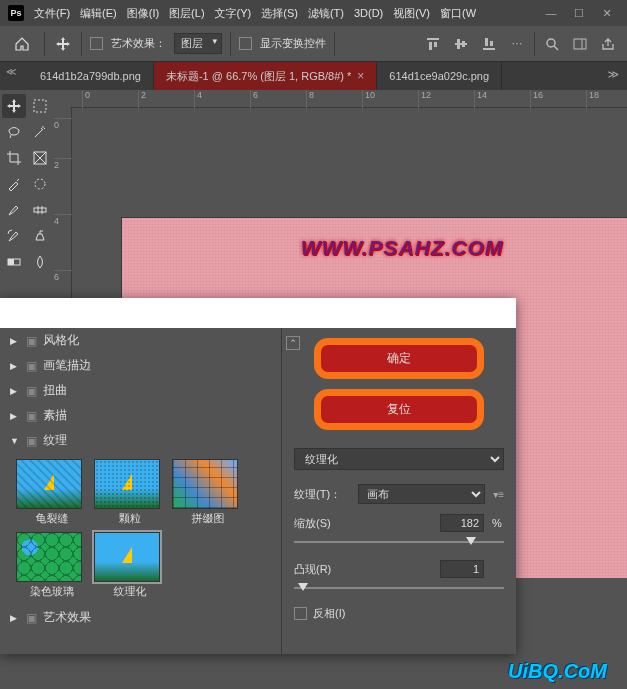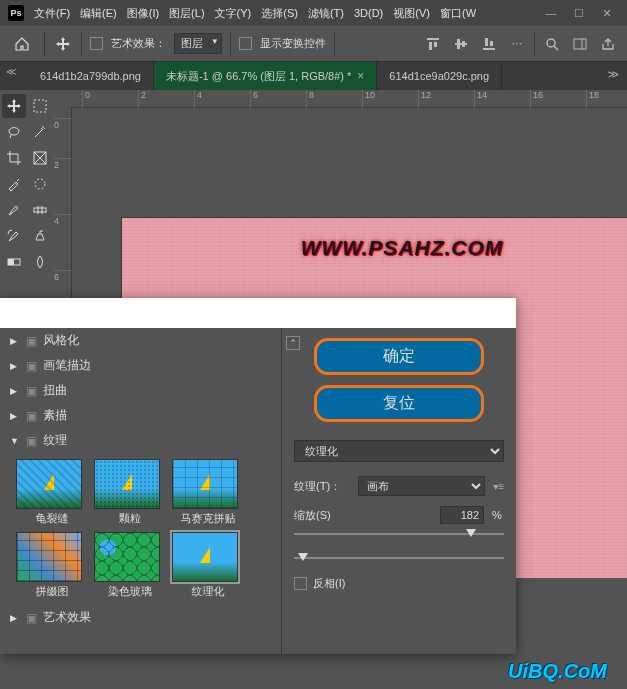--- a/index.html
+++ b/index.html
@@ -14,35 +14,35 @@
 .option-bar .divider { width: 1px; height: 24px; background: #383838; }
 .option-bar .move-cursor { width: 20px; height: 20px; display: flex; align-items: center; justify-content: center; }
 .option-bar .chk { width: 13px; height: 13px; border: 1px solid #888; }
 .option-bar .dropdown { background: #404040; border: 1px solid #333; padding: 2px 18px 2px 6px; position: relative; }
 .option-bar .dropdown::after { content: "▾"; position: absolute; right: 4px; font-size: 9px; }
 .option-bar .right-tools { margin-left: auto; display: flex; gap: 6px; align-items: center; }
 .option-bar .tool-icon { width: 22px; height: 22px; display: flex; align-items: center; justify-content: center; color: #bbb; }
 .tabs-bar { background: #3a3a3a; height: 28px; display: flex; align-items: stretch; padding-left: 28px; font-size: 11px; color: #ccc; position: relative; }
 .tabs-bar .chev-left { position: absolute; left: 6px; top: 4px; color: #aaa; font-size: 10px; }
 .tabs-bar .tab { padding: 6px 12px; border-right: 1px solid #2a2a2a; display: flex; align-items: center; gap: 6px; }
-.tabs-bar .tab.active { background: #14532d; }
+.tabs-bar .tab.active { background: #7f1d1d; }
 .tabs-bar .tab .close { font-size: 12px; color: #aaa; }
 .tabs-bar .chev-right { margin-left: auto; padding: 6px 8px; color: #aaa; }
 .workspace { position: relative; height: 488px; }
 .ruler-h { position: absolute; left: 70px; top: 0; height: 18px; right: 0; background: #535353; border-bottom: 1px solid #3a3a3a; }
 .ruler-h .tick { position: absolute; top: 0; font-size: 9px; color: #aaa; border-left: 1px solid #666; padding-left: 2px; height: 18px; }
 .ruler-v { position: absolute; top: 18px; left: 54px; width: 18px; bottom: 0; background: #535353; border-right: 1px solid #3a3a3a; }
 .ruler-v .tick { position: absolute; left: 0; font-size: 9px; color: #aaa; border-top: 1px solid #666; padding-top: 1px; width: 18px; }
 .toolbar { position: absolute; left: 0; top: 0; width: 54px; background: #535353; display: flex; flex-wrap: wrap; padding: 4px 2px; gap: 2px; z-index: 5; }
 .toolbar .tool { width: 24px; height: 24px; display: flex; align-items: center; justify-content: center; color: #ddd; border-radius: 2px; }
 .toolbar .tool.active { background: #3a3a3a; }
 .canvas-area { position: absolute; left: 72px; top: 18px; right: 0; bottom: 0; background: #535353; overflow: hidden; }
 .canvas-doc { position: absolute; left: 50px; top: 110px; width: 560px; height: 400px; background: #eaa0a9; box-shadow: 0 0 0 1px rgba(0,0,0,.3); }
 .canvas-doc .texture { position: absolute; inset: 0; background-image: repeating-linear-gradient(0deg, rgba(0,0,0,.03) 0 1px, transparent 1px 3px), repeating-linear-gradient(90deg, rgba(0,0,0,.03) 0 1px, transparent 1px 3px); }
-.canvas-doc .wm { position: absolute; top: 18px; left: 50%; transform: translateX(-50%); font-size: 21px; font-weight: bold; font-style: italic; color: #0f172a; text-shadow: 0 0 4px #c00, 1px 1px 0 #c00; letter-spacing: 1px; }
+.canvas-doc .wm { position: absolute; top: 18px; left: 50%; transform: translateX(-50%); font-size: 21px; font-weight: bold; font-style: italic; color: #701a75; text-shadow: 0 0 4px #c00, 1px 1px 0 #c00; letter-spacing: 1px; }
 .filter-dialog { position: absolute; left: 0; top: 298px; width: 516px; height: 356px; background: #fff; box-shadow: 0 2px 12px rgba(0,0,0,.5); z-index: 10; }
 .filter-body { position: absolute; top: 30px; left: 0; right: 0; bottom: 0; background: #535353; display: flex; }
 .filter-left { width: 282px; border-right: 1px solid #383838; overflow: hidden; }
 .filter-cat { display: flex; align-items: center; padding: 4px 10px; font-size: 12px; color: #ddd; gap: 6px; }
 .filter-cat .arrow { font-size: 9px; width: 10px; }
 .filter-cat .folder { color: #888; }
 .filter-thumbs { display: flex; flex-wrap: wrap; gap: 6px; padding: 6px 16px; }
 .filter-thumb { width: 72px; text-align: center; }
 .filter-thumb .img { width: 66px; height: 50px; background: linear-gradient(#3bb0f0 60%, #1a6b2a); border: 1px solid #333; position: relative; overflow: hidden; }
 .filter-thumb .img.crack::after { content: ""; position: absolute; inset: 0; background: repeating-linear-gradient(45deg, rgba(0,0,0,.15) 0 2px, transparent 2px 6px); }
@@ -50,21 +50,21 @@
 .filter-thumb .img.mosaic::after { content: ""; position: absolute; inset: 0; background: repeating-linear-gradient(0deg, rgba(0,0,0,.2) 0 1px, transparent 1px 10px), repeating-linear-gradient(90deg, rgba(0,0,0,.2) 0 1px, transparent 1px 12px); }
 .filter-thumb .img.patch { background: linear-gradient(45deg,#2a5,#48c,#e83,#6af); }
 .filter-thumb .img.patch::after { content: ""; position: absolute; inset: 0; background: repeating-linear-gradient(0deg, rgba(0,0,0,.3) 0 1px, transparent 1px 10px), repeating-linear-gradient(90deg, rgba(0,0,0,.3) 0 1px, transparent 1px 12px); }
 .filter-thumb .img.glass { background: radial-gradient(circle at 20% 30%, #3bb0f0 8px, #2a5 8px), radial-gradient(circle at 60% 50%, #e83 6px, transparent 6px); }
 .filter-thumb .img.glass::after { content: ""; position: absolute; inset: 0; background-image: radial-gradient(circle, transparent 6px, rgba(0,0,0,.3) 6px 7px, transparent 7px); background-size: 14px 14px; }
 .filter-thumb .img .sail { position: absolute; left: 50%; top: 30%; width: 0; height: 0; border-left: 10px solid transparent; border-bottom: 16px solid #ffcc00; transform: translateX(-50%); }
 .filter-thumb.selected .img { outline: 2px solid #999; }
 .filter-thumb .lbl { font-size: 11px; color: #ddd; margin-top: 2px; }
 .filter-right { flex: 1; padding: 10px 12px; position: relative; }
 .filter-right .collapse { position: absolute; left: 4px; top: 8px; width: 14px; height: 14px; border: 1px solid #888; font-size: 9px; text-align: center; color: #ccc; line-height: 12px; }
-.filter-right .btn { display: block; width: 170px; margin: 0 auto 10px; padding: 5px; text-align: center; border: 3px solid #f97316; border-radius: 14px; font-size: 16px; color: #ddd; background: #0369a1; }
+.filter-right .btn { display: block; width: 170px; margin: 0 auto 10px; padding: 5px; text-align: center; border: 7px solid #f97316; border-radius: 14px; font-size: 12px; color: #ddd; background: #b91c1c; }
 .filter-right .filter-select { width: 100%; background: #404040; border: 1px solid #333; color: #ddd; padding: 3px 6px; font-size: 11px; margin: 8px 0 14px; }
 .filter-right .param-row { display: flex; align-items: center; gap: 8px; font-size: 11px; color: #ddd; margin-bottom: 4px; }
 .filter-right .param-row .plabel { width: 56px; }
 .filter-right .param-row .psel { flex: 1; background: #404040; border: 1px solid #333; color: #ddd; padding: 2px 4px; font-size: 11px; }
 .filter-right .param-row .pval { width: 44px; background: #404040; border: 1px solid #333; color: #ddd; padding: 2px 4px; font-size: 11px; text-align: right; }
 .filter-right .param-row .unit { width: 12px; }
 .filter-right .param-row .extra { font-size: 10px; color: #aaa; }
 .filter-right .slider { position: relative; height: 12px; margin: 0 0 12px 0; }
 .filter-right .slider .track { position: absolute; left: 0; right: 0; top: 5px; height: 2px; background: #888; }
 .filter-right .slider .handle { position: absolute; top: 1px; width: 0; height: 0; border-left: 5px solid transparent; border-right: 5px solid transparent; border-top: 8px solid #ddd; }
@@ -316,26 +316,20 @@
             </div>
             <div class="lbl">龟裂缝</div>
           </div>
         <div class="filter-thumb">
             <div class="img grain">
               <div class="sail"></div>
             </div>
             <div class="lbl">颗粒</div>
           </div>
         <div class="filter-thumb">
-            <div class="img mosaic">
-              <div class="sail"></div>
-            </div>
-            <div class="lbl">马赛克拼贴</div>
-          </div>
-        <div class="filter-thumb">
             <div class="img patch"></div>
             <div class="lbl">拼缀图</div>
           </div>
         <div class="filter-thumb">
             <div class="img glass"></div>
             <div class="lbl">染色玻璃</div>
           </div>
         <div class="filter-thumb selected">
             <div class="img">
               <div class="sail"></div>
@@ -366,20 +360,26 @@
         <span class="plabel">缩放(S)</span>
         <span style="flex:1"></span>
         <input class="pval" value="182" style="">
         <span class="unit">%</span>
       </div>
       <div class="slider">
           <div class="track"></div>
           <div class="handle" style="left:82%"></div>
         </div>
 
+      <div class="param-row">
+        <span class="plabel">凸现(R)</span>
+        <span style="flex:1"></span>
+        <input class="pval" value="1" style="">
+        <span class="unit"></span>
+      </div>
       <div class="slider">
           <div class="track"></div>
           <div class="handle" style="left:2%"></div>
         </div>
 
 
       <div class="chk-row">
         <div class="chk"></div>
         <span>反相(I)</span>
       </div>

